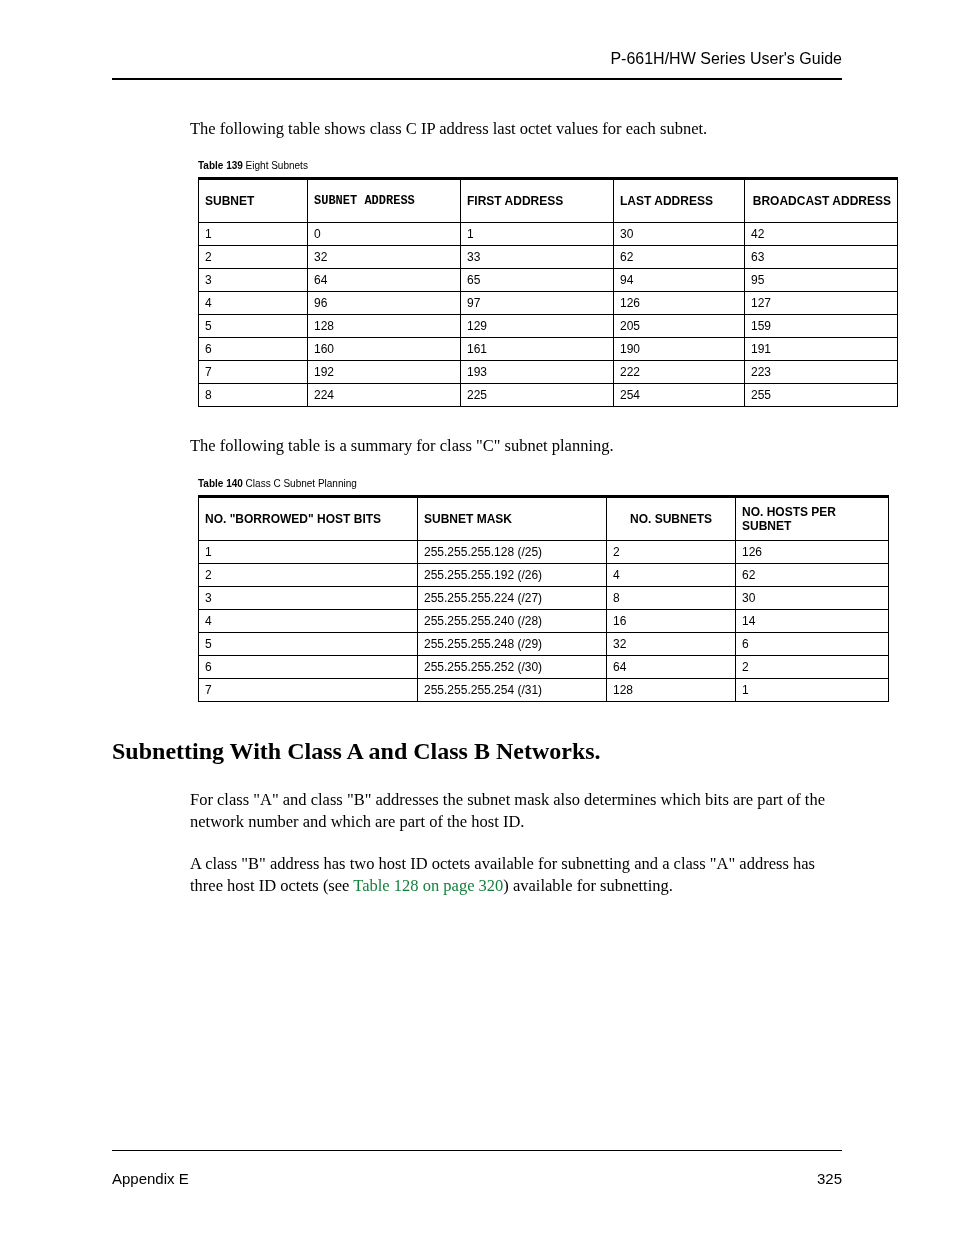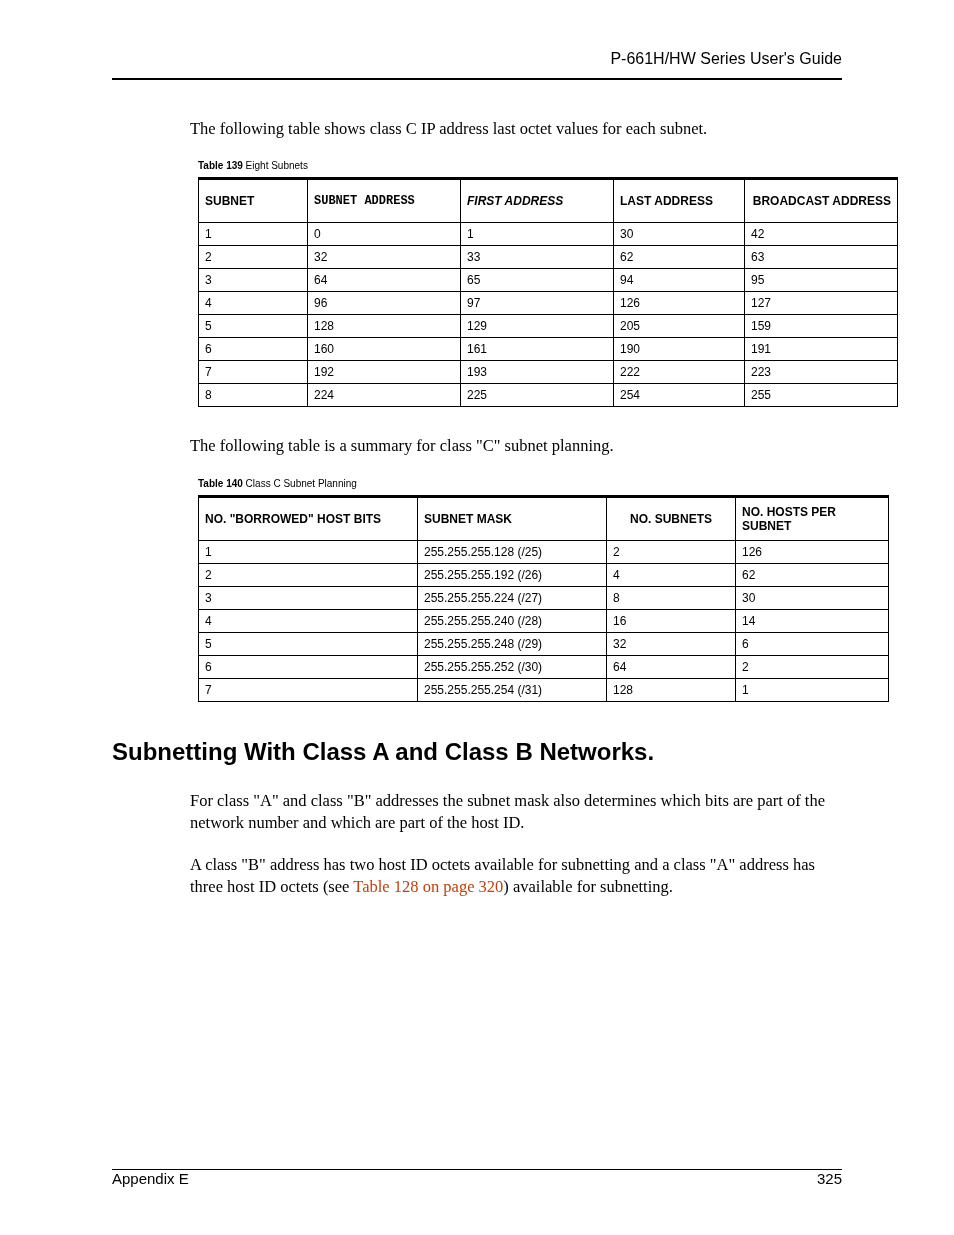--- a/index.html
+++ b/index.html
@@ -50,42 +50,42 @@
     text-align: left;
     vertical-align: middle;
   }
   table.data th {
     font-weight: bold;
     border-top-width: 3px;
     height: 34px;
   }
   #t139 th:nth-child(1), #t139 td:nth-child(1) { width: 96px; }
   #t139 th:nth-child(2) { width: 140px; font-family: Liberation Mono, monospace; }
-  #t139 th:nth-child(3) { width: 140px; font-style: italic; }
+  #t139 th:nth-child(3) { width: 140px; }
   #t139 th:nth-child(4) { width: 118px; }
   #t139 th:nth-child(5) { width: 140px; text-align: right; }
 
   #t140 th:nth-child(1), #t140 td:nth-child(1) { width: 206px; }
   #t140 th:nth-child(2) { width: 176px; }
   #t140 th:nth-child(3) { width: 116px; text-align: center; }
   #t140 th:nth-child(4) { width: 140px; }
 
   h2.section {
-    font-family: Liberation Sans, sans-serif;
+    font-family: Liberation Serif, serif;
     font-weight: bold;
     font-size: 24px;
     margin: 36px 0 24px 0;
   }
-  .link { color: #c2410c; }
+  .link { color: #15803d; }
   .footer {
     position: absolute;
     left: 112px; right: 112px;
     bottom: 48px;
     border-top: 1px solid #000;
-    padding-top: 0;
+    padding-top: 19px;
     font-family: Arial, Helvetica, sans-serif;
     font-size: 15px;
     display: flex;
     justify-content: space-between;
     margin-top: 27px;
   }
 </style>
 </head>
 <body>
 

